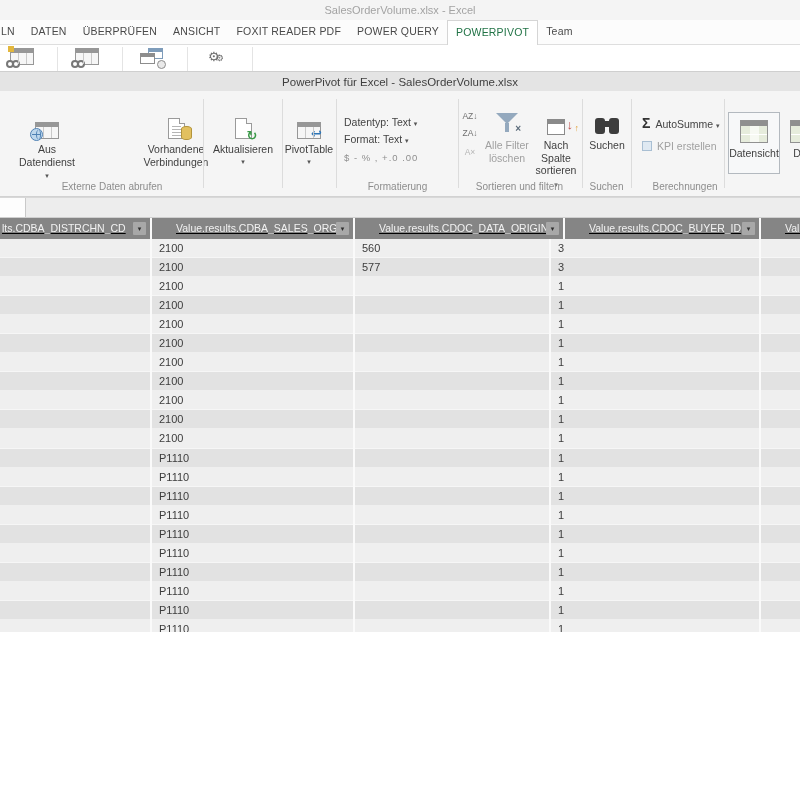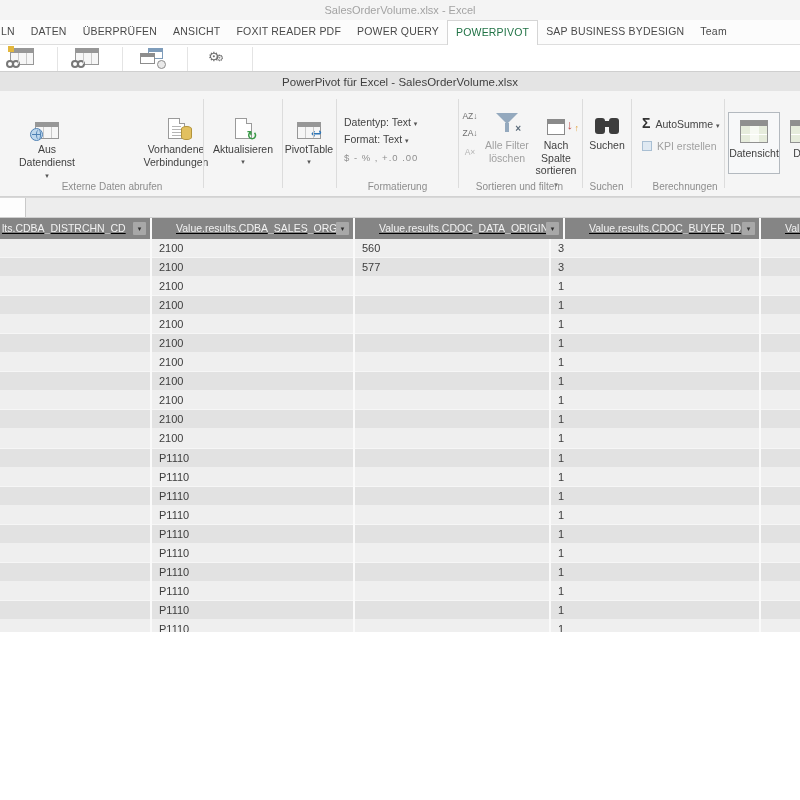--- a/index.html
+++ b/index.html
@@ -141,21 +141,20 @@
   </div>
 
   <div class="tabstrip" id="tabstrip">
       <div class="tab first">LN</div>
       <div class="tab">DATEN</div>
       <div class="tab">ÜBERPRÜFEN</div>
       <div class="tab">ANSICHT</div>
       <div class="tab">FOXIT READER PDF</div>
       <div class="tab">POWER QUERY</div>
       <div class="tab active">POWERPIVOT</div>
-      <div class="tab">SAP BUSINESS BYDESIGN</div>
       <div class="tab">Team</div>
     </div>
 
   <div class="excel-ribbon-row">
     <div class="xicon" style="left:10px">
       <div class="tbl">
         <span class="ysq"></span>
         <span class="ring" style="left:-5px;bottom:-4px"></span>
         <span class="ring" style="left:1px;bottom:-4px"></span>
       </div>

